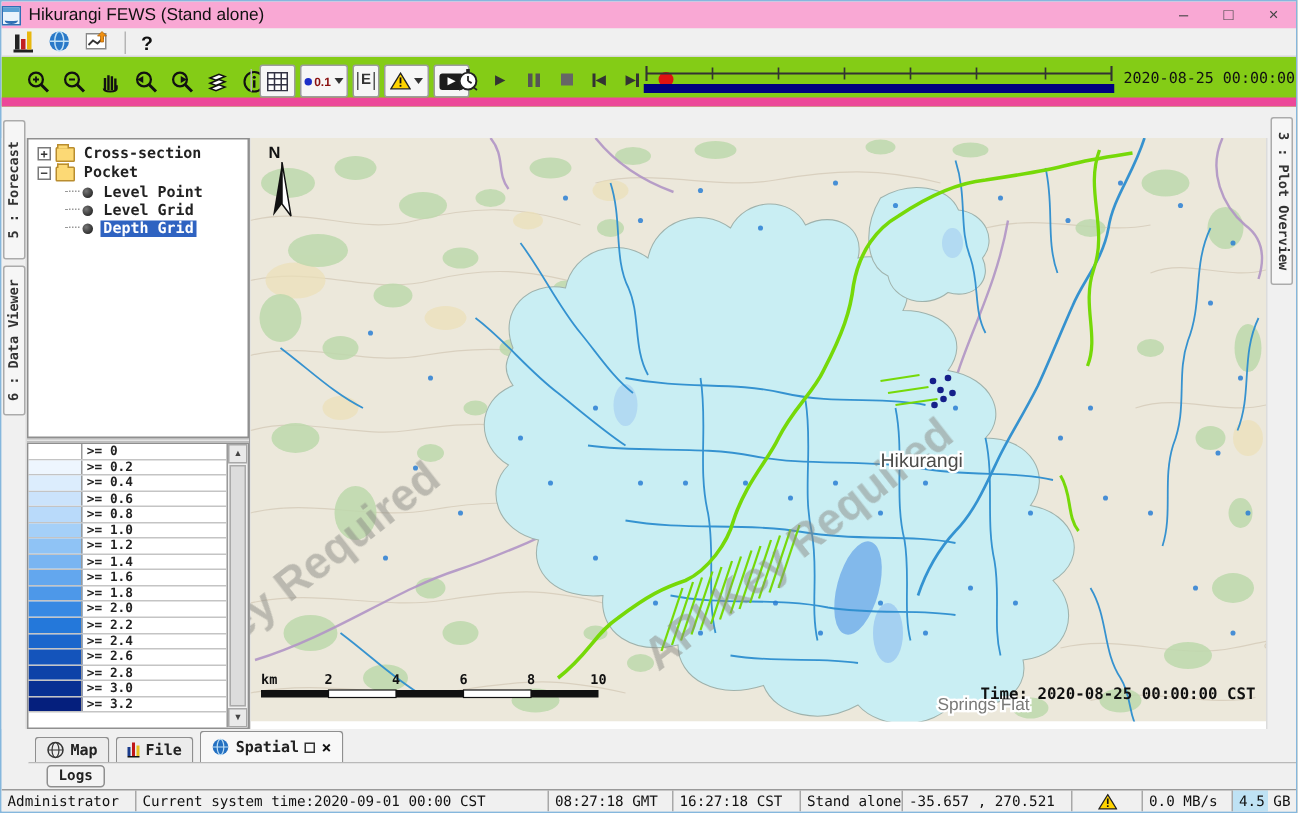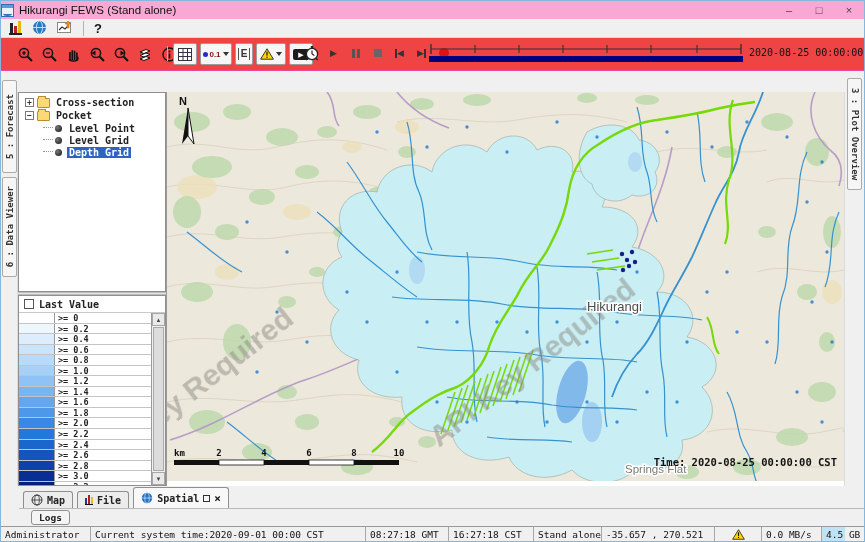--- a/index.html
+++ b/index.html
@@ -21,21 +21,21 @@
   .menu-item{font-size:11.5px;color:#222;}
   
   .toolbar-main{height:19px;background:#f0f0f0;display:flex;align-items:center;padding-left:8px;gap:10px;
                 border-bottom:1px solid #d7d7d7;}
   .tb-icon{display:inline-flex;align-items:flex-end;height:14px;}
   .bars{display:flex;align-items:flex-end;gap:1px;height:13px;border-bottom:2px solid #222;padding:0 1px;}
   .bars i{display:block;width:3px;}
   .sep-v{width:1px;height:15px;background:#b5b5b5;}
   .help-q{font-size:13px;font-weight:bold;color:#111;}
   
-  .toolbar-map{position:relative;height:33px;background:#ef4444;border-bottom:1px solid #ec4899;}
+  .toolbar-map{position:relative;height:33px;background:#84cc16;border-bottom:6px solid #ec4899;}
   .mt-group{position:absolute;top:7px;display:flex;align-items:center;}
   .mt-ic{width:20px;height:18px;display:flex;align-items:center;justify-content:center;}
   .mini-btn{height:22px;background:#f6f6f6;border:1px solid #9c9c9c;border-radius:2px;
             display:flex;align-items:center;justify-content:center;gap:1px;padding:0 2px;}
   .caret{width:0;height:0;border-left:3px solid transparent;border-right:3px solid transparent;border-top:4px solid #333;margin-left:1px;}
   .val-dot{width:5px;height:5px;border-radius:50%;background:#1c2ec8;}
   .val-num{font-size:8px;color:#8a1010;font-weight:bold;}
   .e-glyph{font-size:10px;font-weight:bold;color:#333;border-left:1px solid #555;border-right:1px solid #555;padding:0 2px;line-height:12px;}
   .movie-box{width:16px;height:11px;background:#1c1c1c;border-radius:2px;display:flex;align-items:center;justify-content:center;}
   .movie-box span{color:#fff;font-size:7px;line-height:7px;}
@@ -318,24 +318,20 @@
           <span class="bullet"></span>
           <span class="tree-label">Level Grid</span>
         </div>
         <div class="tree-child">
           <span class="bullet"></span>
           <span class="tree-label selected">Depth Grid</span>
         </div>
       </div>
       <div class="splitter"></div>
       <div class="legend-panel">
-        <div class="legend-header">
-          <span class="checkbox"></span>
-          <span>Last Value</span>
-        </div>
         <div class="legend-body">
           <div class="legend-list">
 
               <div class="legend-row">
                 <span class="swatch" style="background: rgb(255, 255, 255);"></span>
                 <span class="legend-label">&gt;= 0</span>
               </div>
 
               <div class="legend-row">
                 <span class="swatch" style="background: rgb(238, 246, 254);"></span>

